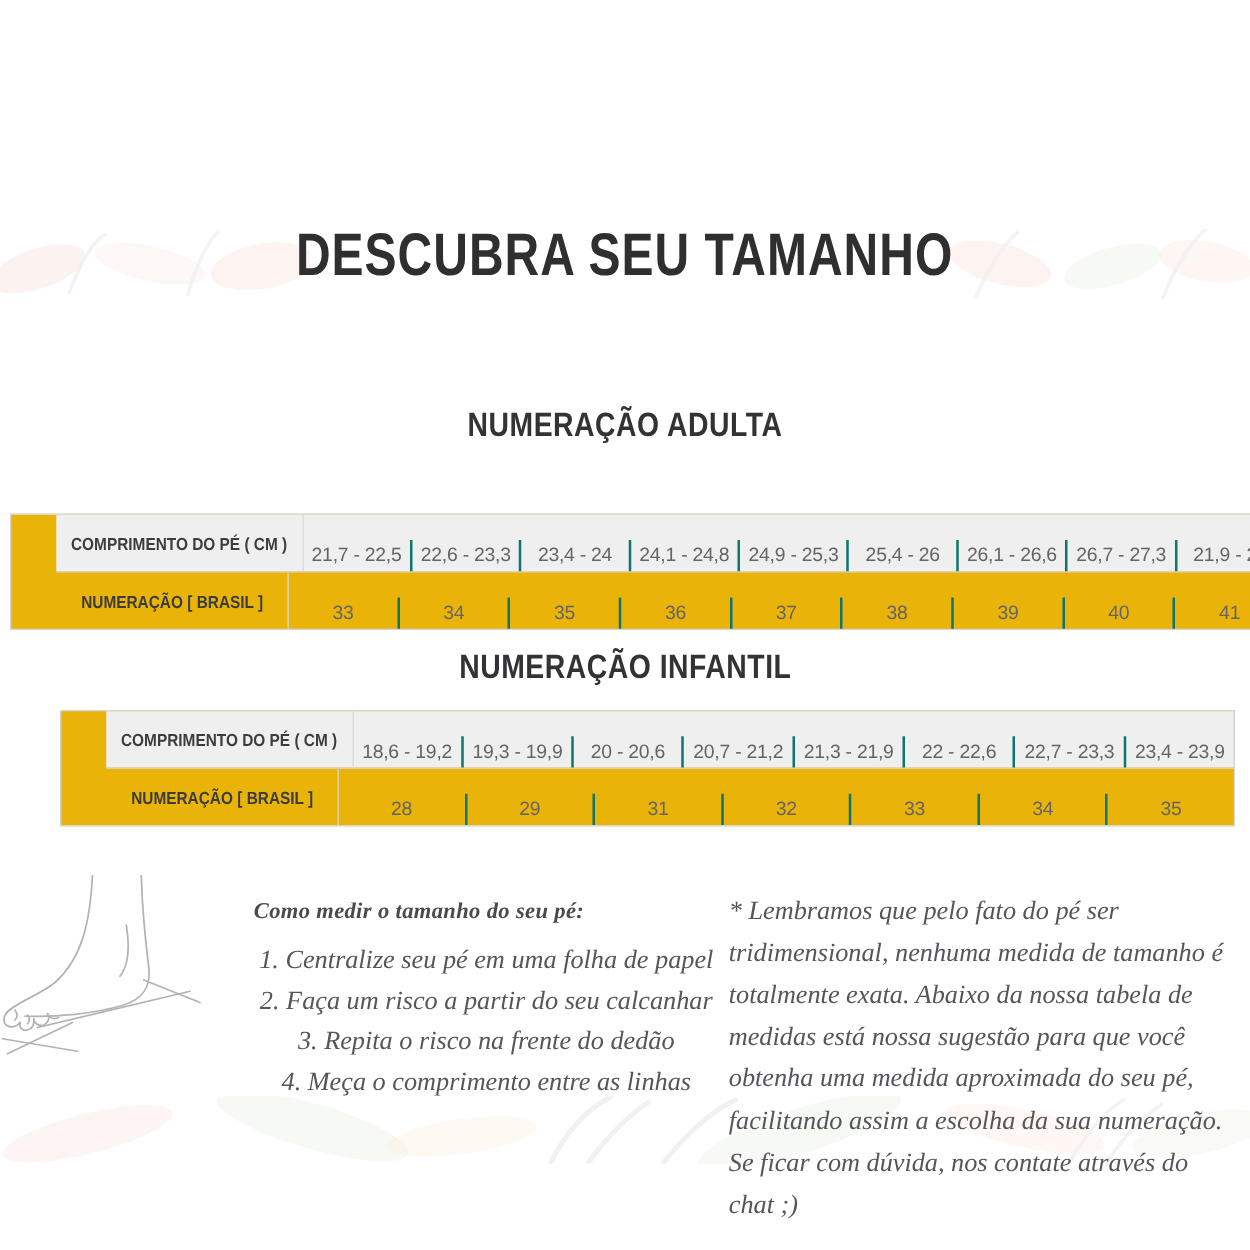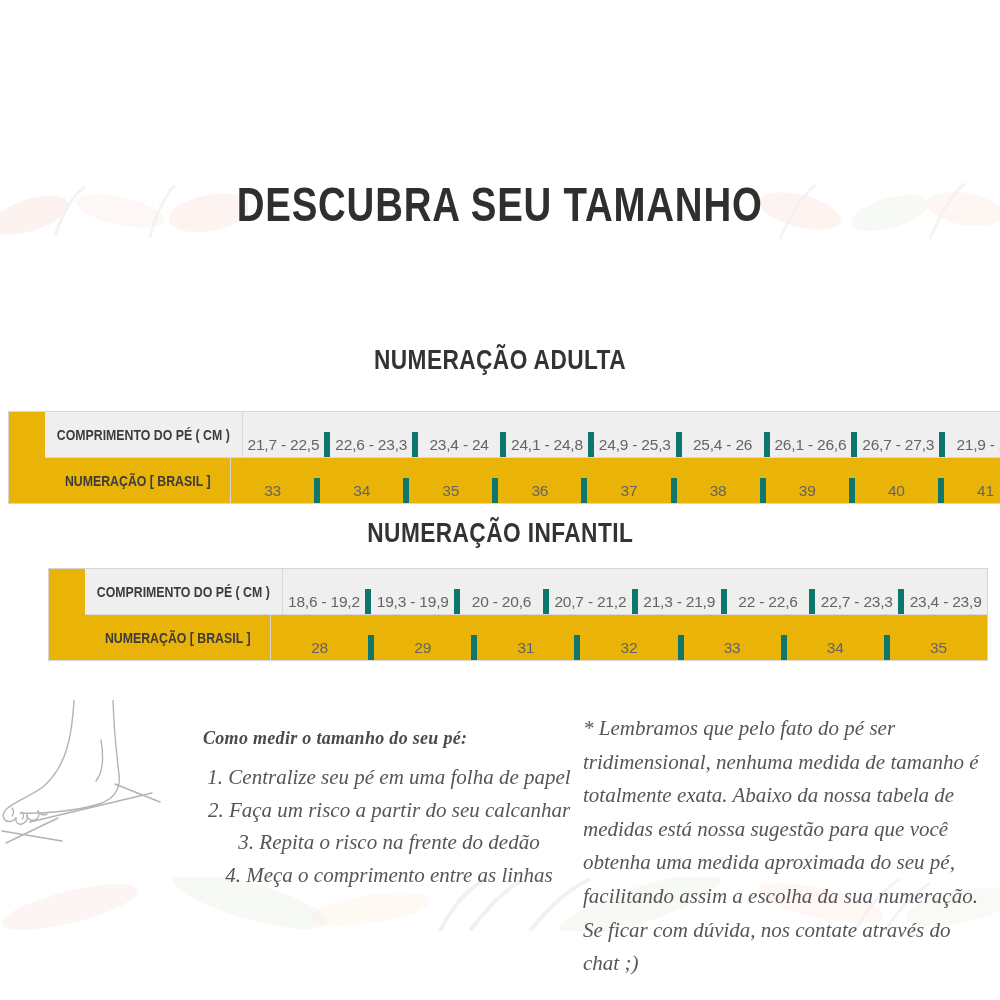--- a/index.html
+++ b/index.html
@@ -13,21 +13,21 @@
   .band-left{left:0;top:185px;width:248px;height:52px;}
   .band-right{left:760px;top:183px;width:240px;height:56px;}
   .band-bottom{left:0;top:877px;width:1000px;height:54px;}
   
   .title-wrap{position:absolute;top:177px;left:0;right:0;text-align:center;}
   .title-wrap .cond{
     display:inline-block;transform:scaleX(0.80);transform-origin:center;
     font-size:48px;font-weight:bold;letter-spacing:1px;color:#2f2f30;white-space:nowrap;
   }
   .subhead-wrap{position:absolute;left:0;right:0;text-align:center;}
-  .subhead-adult{top:345px;}
+  .subhead-adult{top:325px;}
   .subhead-kids{top:518px;}
   .subhead-wrap .cond{
     display:inline-block;transform:scaleX(0.84);transform-origin:center;
     font-size:27px;font-weight:bold;letter-spacing:0.5px;color:#333335;white-space:nowrap;
   }
   
   .sizes-table{position:absolute;border:1px solid #d6d6d6;background:#eab308;padding-left:36px;}
   .table-adult{top:411px;left:8px;width:982px;}
   .table-kids{top:568px;left:48px;width:902px;}
   .t-row{display:flex;height:45px;}
@@ -41,26 +41,26 @@
   .table-kids .t-label{flex:0 0 186px;}
   .t-label .cond-sm{
     display:inline-block;transform:scaleX(0.88);transform-origin:center;
     font-size:14px;font-weight:bold;color:#3c3c3e;letter-spacing:0;white-space:nowrap;
   }
   .t-cells{flex:1;display:flex;margin-top:20px;}
   .t-cell{
     flex:1;display:flex;align-items:center;justify-content:center;
     font-size:15.5px;color:#646466;letter-spacing:-0.2px;white-space:nowrap;
   }
-  .t-cell + .t-cell{border-left:6px solid #0f766e;}
+  .t-cell + .t-cell{border-left:2px solid #0f766e;}
   
   .foot-illustration{position:absolute;left:0;top:700px;width:192px;height:150px;}
   .howto{position:absolute;left:203px;top:712px;width:372px;
     font-family:"Liberation Serif", serif;font-style:italic;color:#55555a;}
-  .howto-heading{font-size:18px;font-weight:bold;letter-spacing:0.3px;color:#4a4a4e;margin:16px 0 12px 0;}
+  .howto-heading{font-size:18px;font-weight:bold;letter-spacing:0.3px;color:#4a4a4e;margin:6px 0 12px 0;}
   .howto-step{font-size:21px;line-height:1.55;text-align:center;}
   .note{position:absolute;left:583px;top:712px;width:402px;
     font-family:"Liberation Serif", serif;font-style:italic;color:#55555a;
     font-size:21px;line-height:1.6;}
 </style>
 </head>
 <body>
 
 <svg class="band band-left" viewBox="0 0 248 52" preserveAspectRatio="none">
   <ellipse cx="30" cy="30" rx="40" ry="16" fill="#f7dcd6" opacity="0.35" transform="rotate(-18 30 30)"></ellipse>

